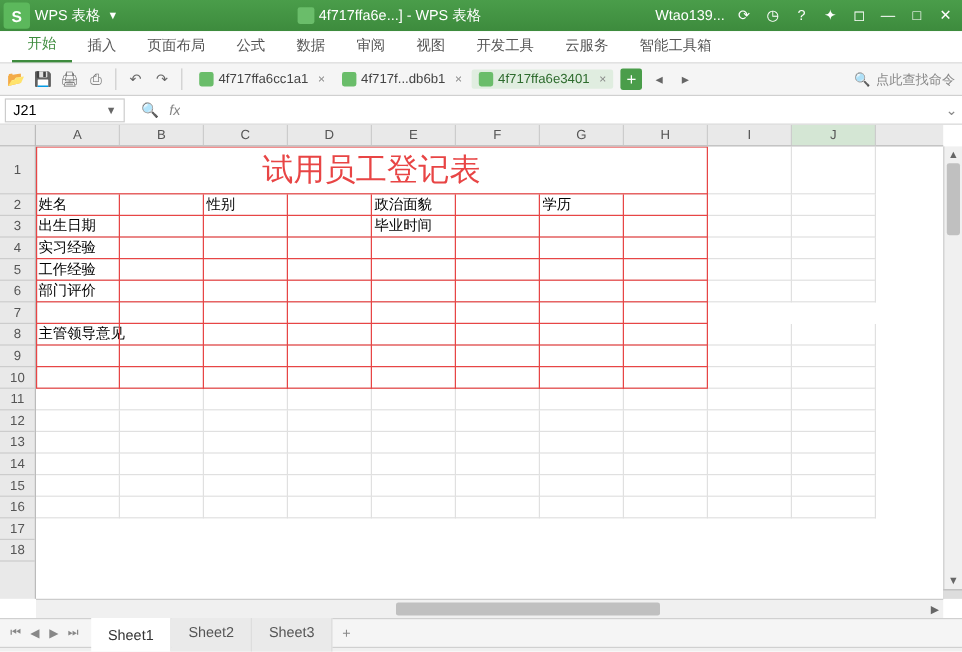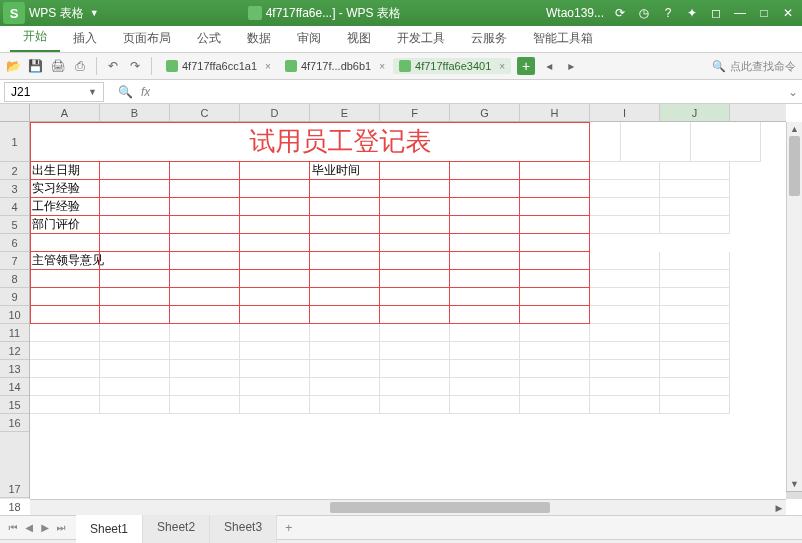--- a/index.html
+++ b/index.html
@@ -192,28 +192,40 @@
       <div class="rh" style="height: 18px;">7</div>
       <div class="rh" style="height: 18px;">8</div>
       <div class="rh" style="height: 18px;">9</div>
       <div class="rh" style="height: 18px;">10</div>
       <div class="rh" style="height: 18px;">11</div>
       <div class="rh" style="height: 18px;">12</div>
       <div class="rh" style="height: 18px;">13</div>
       <div class="rh" style="height: 18px;">14</div>
       <div class="rh" style="height: 18px;">15</div>
       <div class="rh" style="height: 18px;">16</div>
-      <div class="rh" style="height: 18px; margin-top: 48px;">17</div>
+      <div class="rh" style="height: 18px;">17</div>
       <div class="rh" style="height: 18px;">18</div>
     </div>
   <div class="cells" id="cells">
-      <div class="row" style="height: 40px; margin-left: 31px;">
+      <div class="row" style="height: 40px;">
         <div class="cell title" style="width: 560px; height: 40px;">试用员工登记表</div>
         <div class="cell" style="width: 70px; height: 40px;"></div>
         <div class="cell" style="width: 70px; height: 40px;"></div>
+      </div>
+      <div class="row" style="height: 18px;">
+        <div class="cell" style="width: 70px; height: 18px;">姓名</div>
+        <div class="cell" style="width: 70px; height: 18px;"></div>
+        <div class="cell" style="width: 70px; height: 18px;">性别</div>
+        <div class="cell" style="width: 70px; height: 18px;"></div>
+        <div class="cell" style="width: 70px; height: 18px;">政治面貌</div>
+        <div class="cell" style="width: 70px; height: 18px;"></div>
+        <div class="cell" style="width: 70px; height: 18px;">学历</div>
+        <div class="cell" style="width: 70px; height: 18px;"></div>
+        <div class="cell" style="width: 70px; height: 18px;"></div>
+        <div class="cell" style="width: 70px; height: 18px;"></div>
       </div>
       <div class="row" style="height: 18px;">
         <div class="cell" style="width: 70px; height: 18px;">出生日期</div>
         <div class="cell" style="width: 70px; height: 18px;"></div>
         <div class="cell" style="width: 70px; height: 18px;"></div>
         <div class="cell" style="width: 70px; height: 18px;"></div>
         <div class="cell" style="width: 70px; height: 18px;">毕业时间</div>
         <div class="cell" style="width: 70px; height: 18px;"></div>
         <div class="cell" style="width: 70px; height: 18px;"></div>
         <div class="cell" style="width: 70px; height: 18px;"></div>

